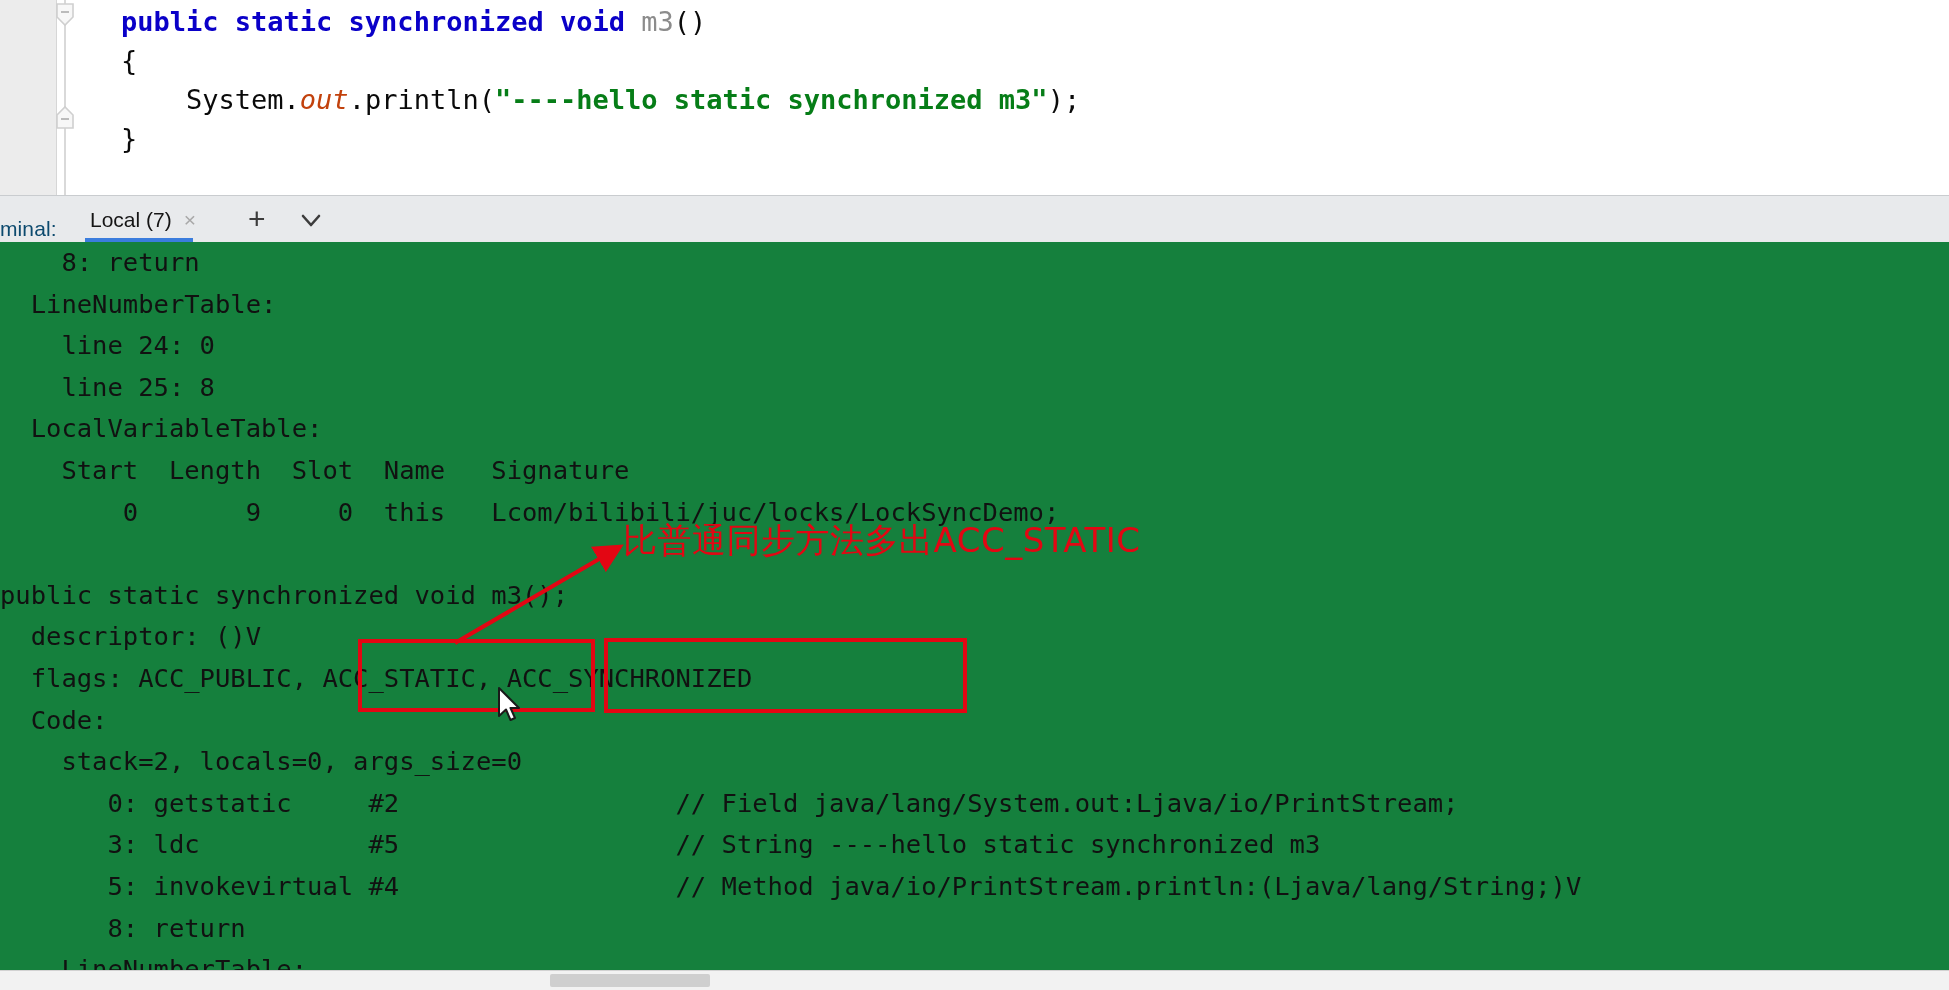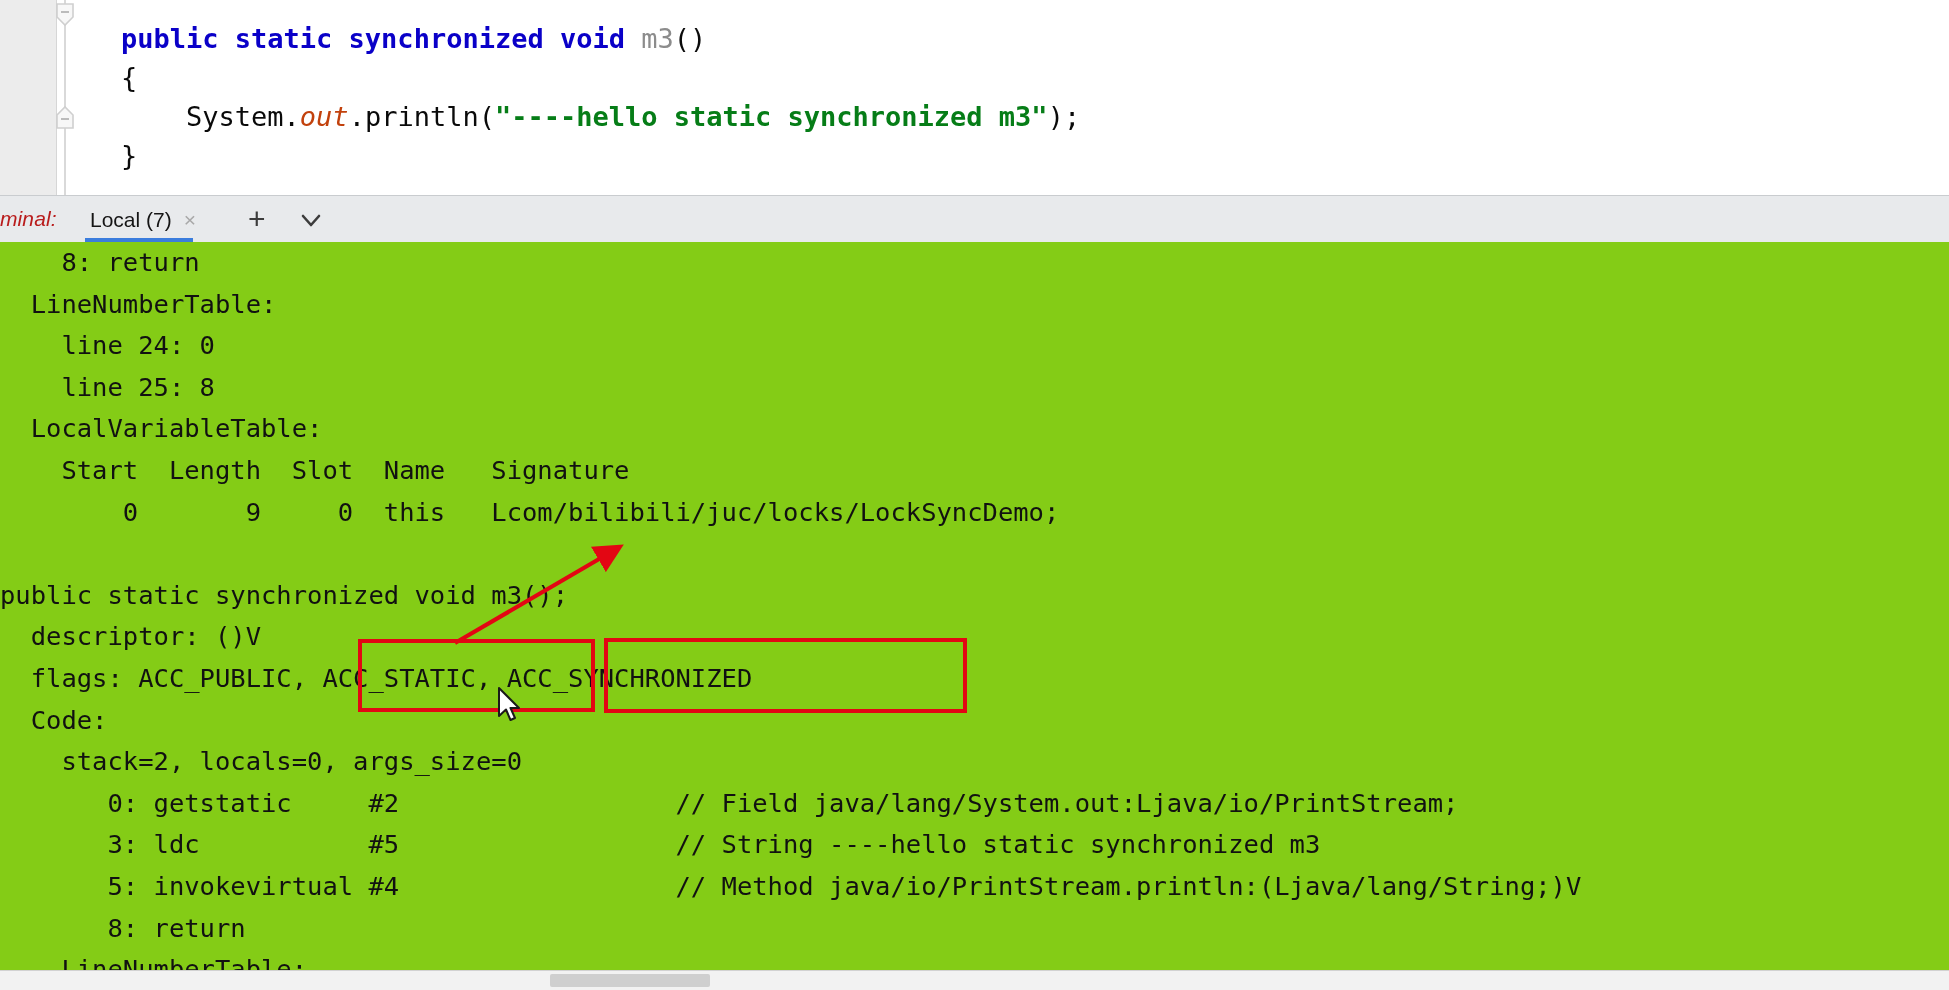--- a/index.html
+++ b/index.html
@@ -49,21 +49,21 @@
   #editor-code {
     position: absolute;
     left: 56px; top: 0;
     width: 1893px;
     height: 195px;
     font-family: "DejaVu Sans Mono", monospace;
     font-size: 27px;
     line-height: 39px;
     color: #0a0a0a;
     white-space: pre;
-    padding-top: 19px;
+    padding-top: 2px;
     box-sizing: border-box;
   }
   .code-line { height: 39px; white-space: pre; }
   .kw      { color: #0a00c8; font-weight: bold; }
   .mname   { color: #8c8c8c; }
   .plain   { color: #0a0a0a; }
   .field-it{ color: #c2410c; font-style: italic; }
   .str     { color: #067d17; font-weight: bold; }
 
   
@@ -71,25 +71,24 @@
     position: absolute;
     left: 0; top: 195px;
     width: 1949px;
     height: 47px;
     background: #e8eaec;
     border-top: 1px solid #c9cccf;
     border-bottom: 1px solid #c9cccf;
   }
   #terminal-label {
     position: absolute;
-    left: 0; top: 11px;
+    left: 0; top: 21px;
     font-size: 21px;
-    color: #b91c1c;
+    color: #0c4a6e;
     letter-spacing: 0.1px;
-    font-style: italic;
   }
   #terminal-tab {
     position: absolute;
     left: 80px; top: 0;
     height: 47px;
     display: flex;
     align-items: center;
     padding: 0 10px;
   }
   #terminal-tab-label {
@@ -123,21 +122,21 @@
     left: 298px; top: 12px;
     width: 26px; height: 26px;
   }
 
   
   #terminal-pane {
     position: absolute;
     left: 0; top: 242px;
     width: 1949px;
     height: 728px;
-    background: #84cc16;
+    background: #15803d;
     overflow: hidden;
   }
   #terminal-output {
     position: absolute;
     left: 0; top: 0;
     font-family: "DejaVu Sans Mono", monospace;
     font-size: 25.5px;
     line-height: 41.6px;
     color: #111111;
     white-space: pre;
@@ -254,20 +253,21 @@
 <div id="bottom-bar">
   <div id="bottom-scroll-thumb"></div>
 </div>
 
 <div id="anno-layer">
 
   <div class="red-box" id="box-acc-static"></div>
 
   <div class="red-box" id="box-acc-sync"></div>
 
+  <div id="anno-text">比普通同步方法多出ACC_STATIC</div>
 
   <svg id="anno-arrow" width="1949" height="990">
     <defs>
       <marker id="arrowhead" markerWidth="7" markerHeight="7" refX="5.4" refY="3.5" orient="auto">
         <polygon points="0 0, 7 3.5, 0 7" fill="#e30613"></polygon>
       </marker>
     </defs>
     <line x1="455" y1="643" x2="618" y2="548" stroke="#e30613" stroke-width="4.2" marker-end="url(#arrowhead)"></line>
   </svg>
 </div>

